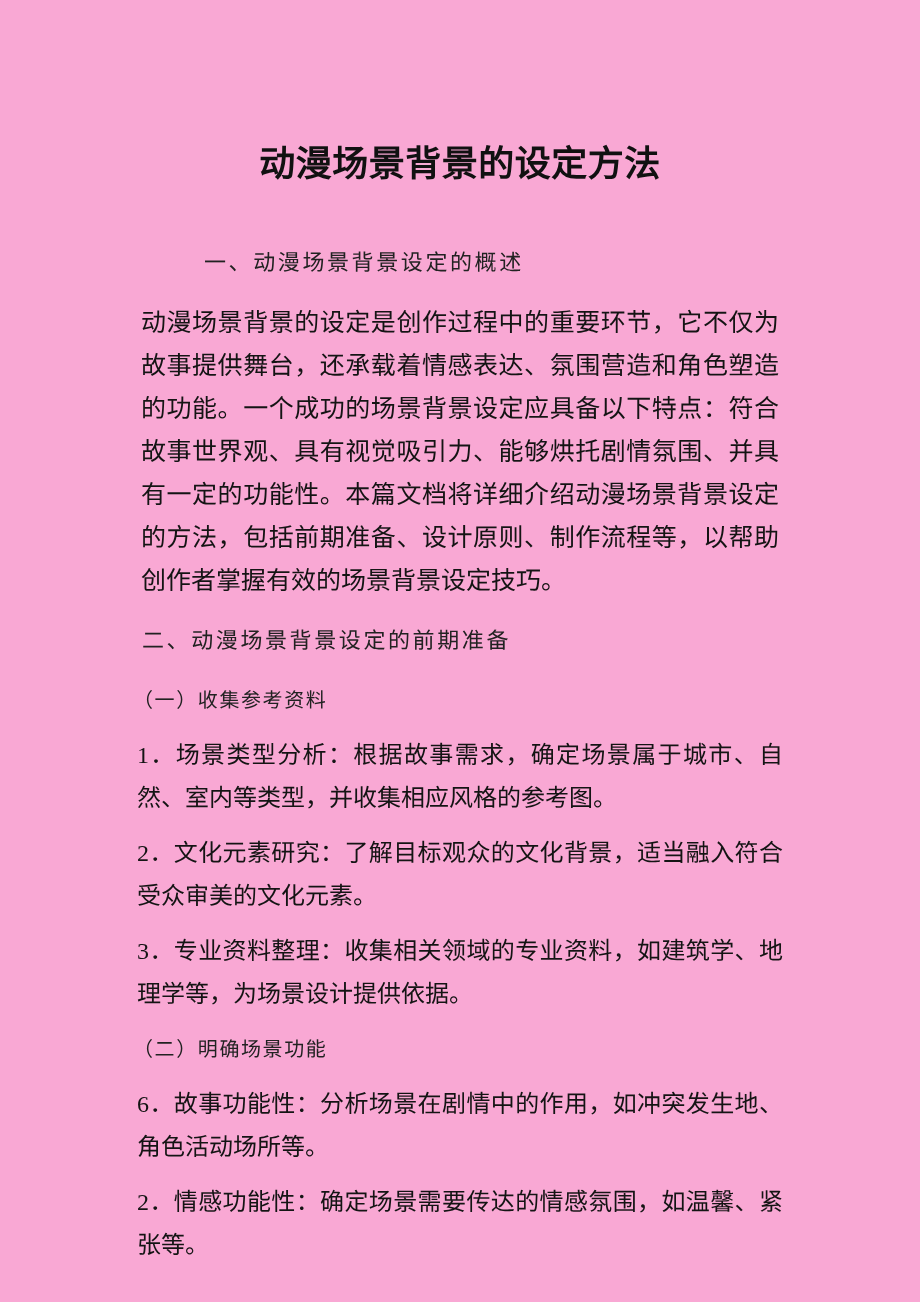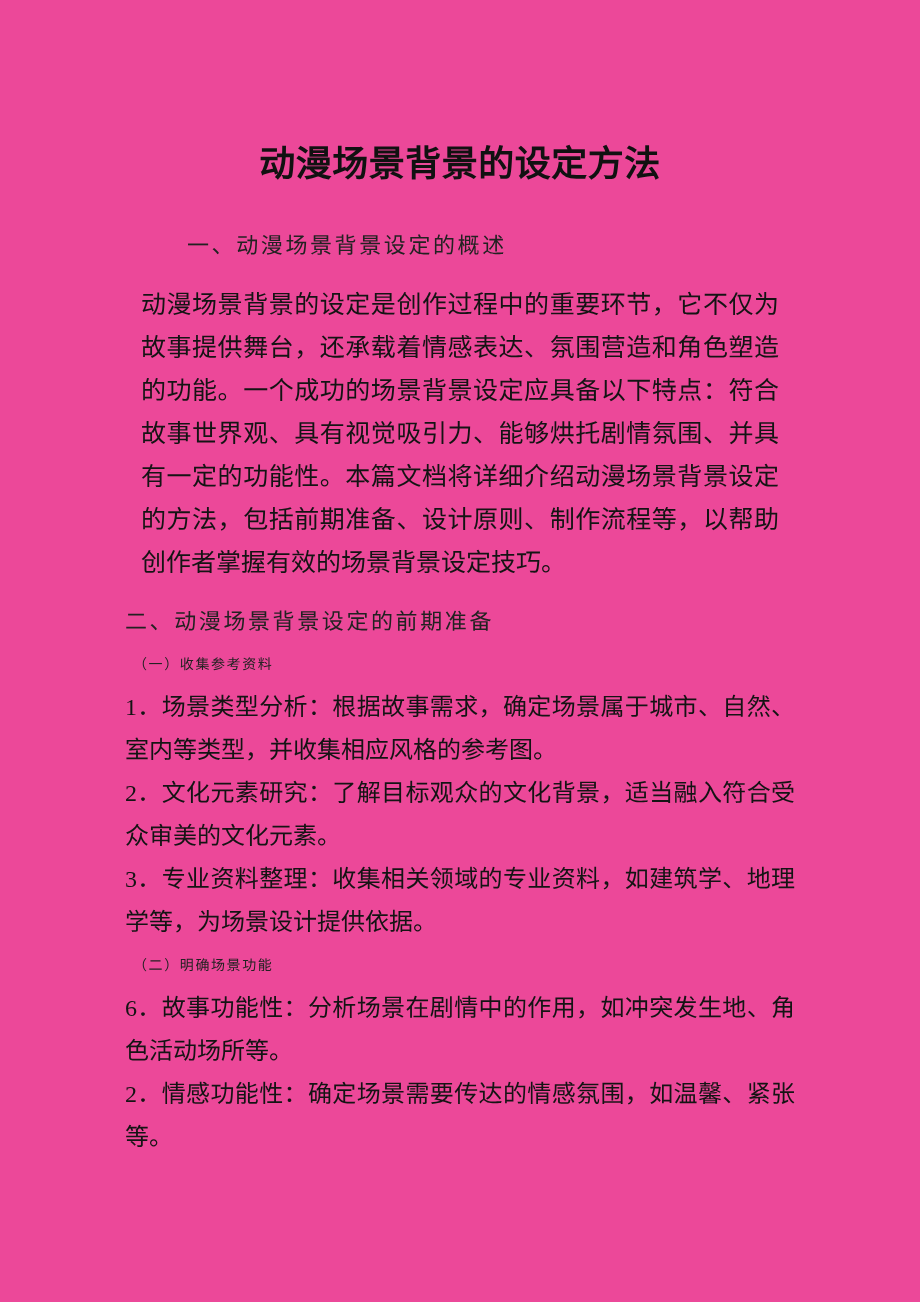--- a/index.html
+++ b/index.html
@@ -6,21 +6,21 @@
   html, body {
     margin: 0;
     padding: 0;
     background: #ffffff;
   }
 
   .page {
     position: relative;
     width: 920px;
     height: 1302px;
-    background: #ec4899;
+    background: #f9a8d4;
     margin: 0 auto;
     overflow: hidden;
     font-family: "Liberation Serif", "DejaVu Serif", serif;
     color: #0d0d0d;
     -webkit-font-smoothing: antialiased;
   }
 
   .content {
     position: absolute;
     left: 125px;
@@ -42,30 +42,30 @@
     white-space: nowrap;
   }
 
   
   .h1-line {
     font-size: 22px;
     line-height: 43px;
     letter-spacing: 2.6px;
     color: #222222;
     font-weight: 400;
-    margin: 0;
+    margin: 17px;
     white-space: nowrap;
   }
   .h1-line.indent {
     text-indent: 62px;
   }
 
   
   .h2-line {
-    font-size: 14px;
+    font-size: 20px;
     line-height: 43px;
     letter-spacing: 1.6px;
     color: #222222;
     margin: 0;
     text-indent: 8px;
     white-space: nowrap;
   }
 
   
   .para {
@@ -78,21 +78,21 @@
     color: #141414;
     word-break: break-all;
   }
 
   
   .item {
     font-size: 24px;
     line-height: 43px;
     text-align: justify;
     text-justify: inter-ideograph;
-    margin: 0;
+    margin: 12px;
     color: #141414;
     word-break: break-all;
   }
 
   .spacer-top { height: 42px; }
 </style>
 </head>
 <body>
 
 <div class="page">

